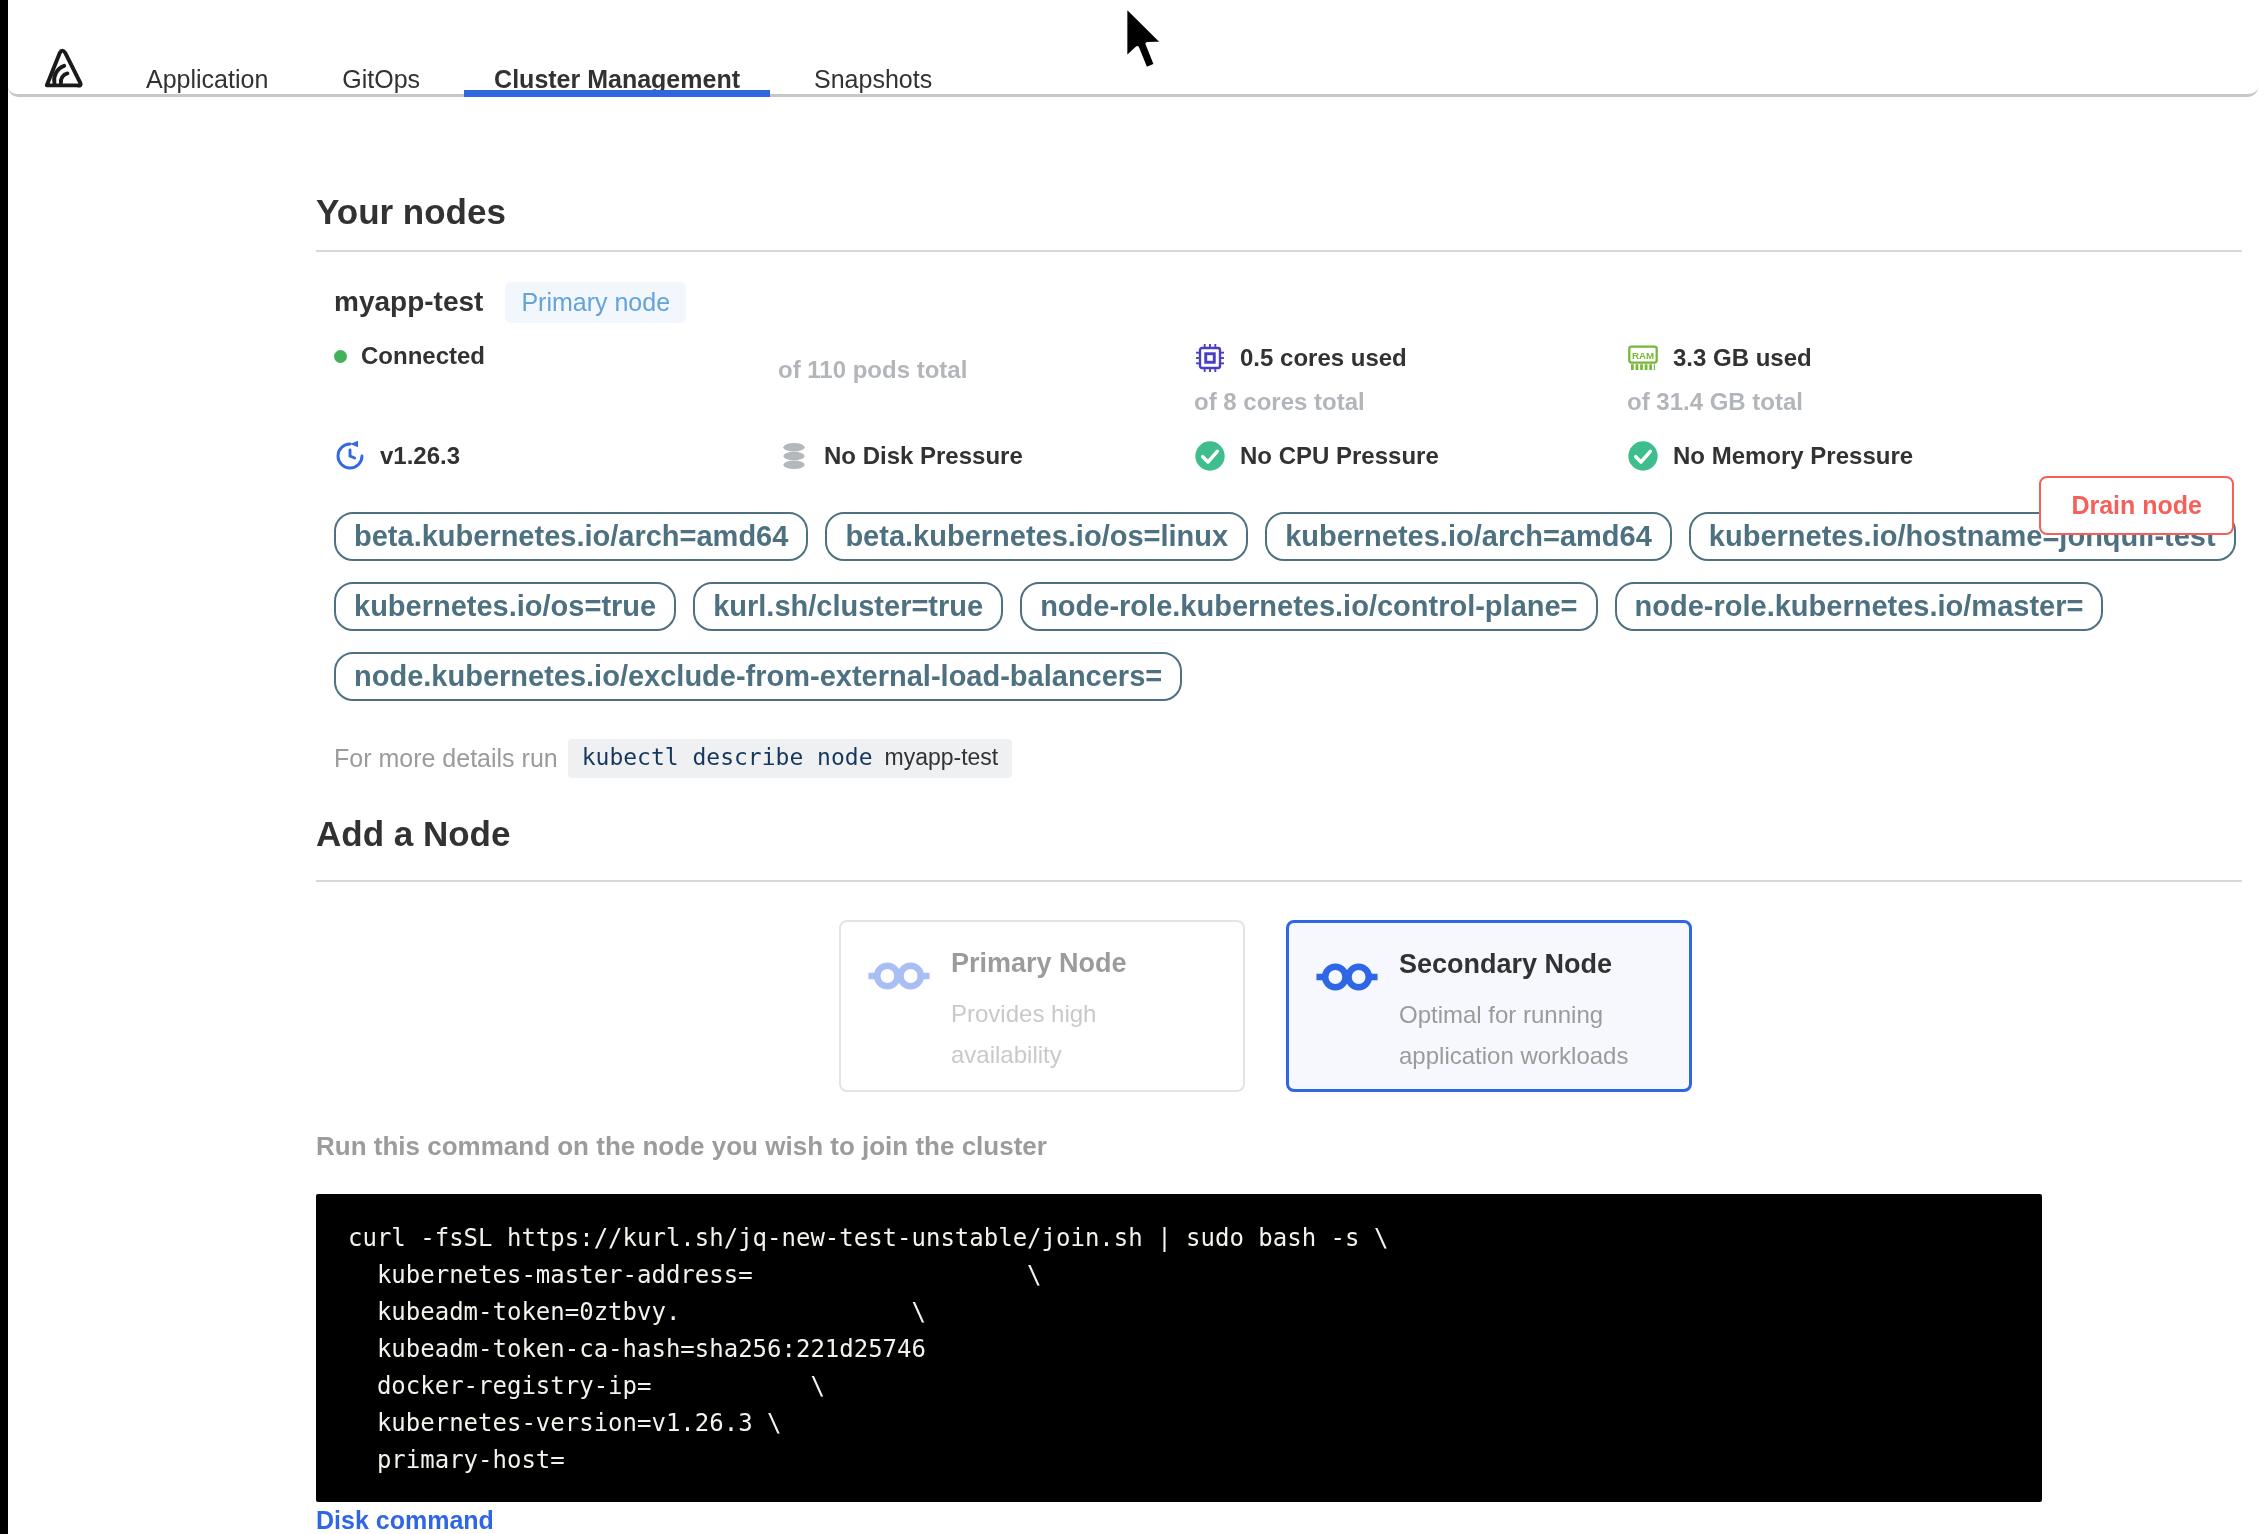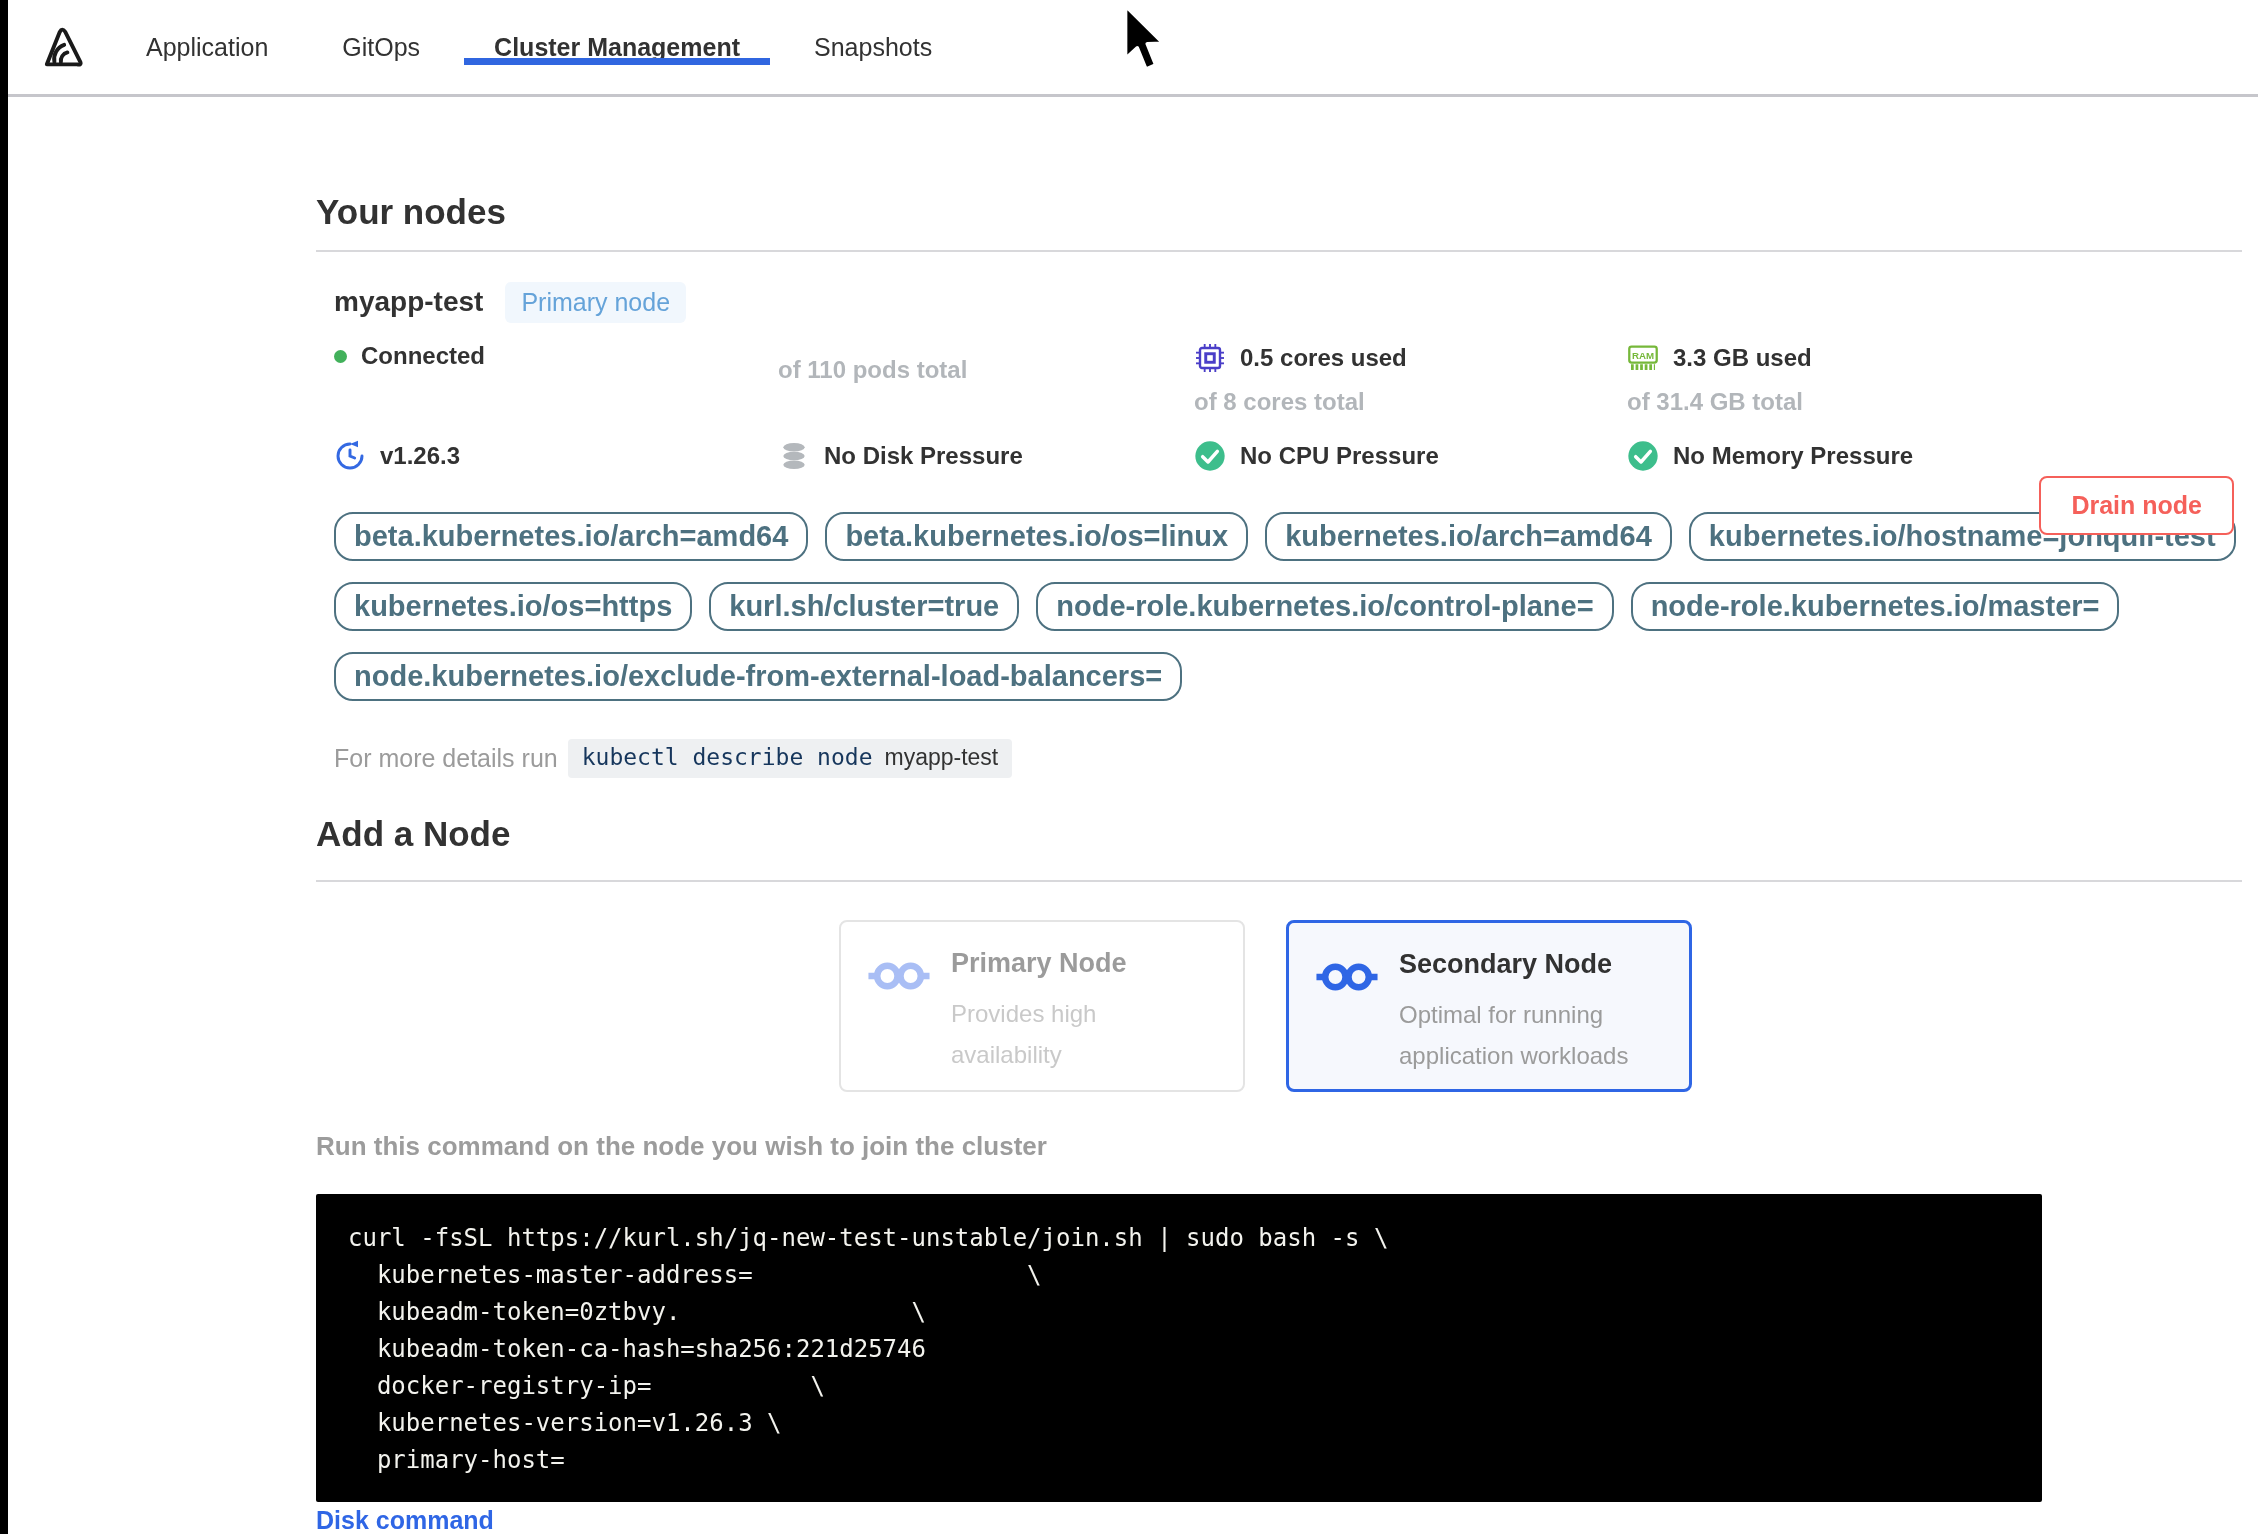--- a/index.html
+++ b/index.html
@@ -2,21 +2,21 @@
 <html><head>
 <meta charset="utf-8">
 <style>
   * { margin:0; padding:0; box-sizing:border-box; }
   html,body { width:2258px; height:1534px; background:#fff; overflow:hidden;
               font-family:"Liberation Sans", sans-serif; color:#323232; }
   .edge-strip { position:absolute; left:0; top:0; width:8px; height:1534px; background:#000; z-index:50; }
 
   
   .topnav { position:absolute; left:8px; top:0; width:2250px; height:97px; background:#fff;
-            border-bottom:3px solid #c6c6cb; display:flex; align-items:center; z-index:10; }
+            border-bottom:3px solid #c6c6cb; display:flex; align-items:flex-end; z-index:10;border-radius:10px; }
   .logo-box { width:108px; display:flex; align-items:center; justify-content:center; }
   .tabs { display:flex; align-items:stretch; }
   .tab { position:relative; display:flex; align-items:center; padding:0 30px; margin-right:14px;
          font-size:25px; font-weight:500; color:#323232; cursor:pointer; }
   .tab.active { font-weight:600; }
   .tab.active::after { content:""; position:absolute; left:0; right:0; bottom:-3px; height:7px; background:#3066e0; }
   .section-title { font-size:35px; font-weight:700; color:#323232; }
   #your-nodes-title { position:absolute; left:316px; top:192px; }
   .hr { position:absolute; left:316px; width:1926px; height:2px; background:#d8d8db; }
   #hr1 { top:250px; }
@@ -197,21 +197,21 @@
   </div>
 
   <div class="tag-rows">
     <div class="tag-row">
       <span class="tag">beta.kubernetes.io/arch=amd64</span>
       <span class="tag">beta.kubernetes.io/os=linux</span>
       <span class="tag">kubernetes.io/arch=amd64</span>
       <span class="tag">kubernetes.io/hostname=jonquil-test</span>
     </div>
     <div class="tag-row">
-      <span class="tag">kubernetes.io/os=https</span>
+      <span class="tag">kubernetes.io/os=true</span>
       <span class="tag">kurl.sh/cluster=true</span>
       <span class="tag">node-role.kubernetes.io/control-plane=</span>
       <span class="tag">node-role.kubernetes.io/master=</span>
     </div>
     <div class="tag-row">
       <span class="tag">node.kubernetes.io/exclude-from-external-load-balancers=</span>
     </div>
   </div>
 
   <div class="details-line">

